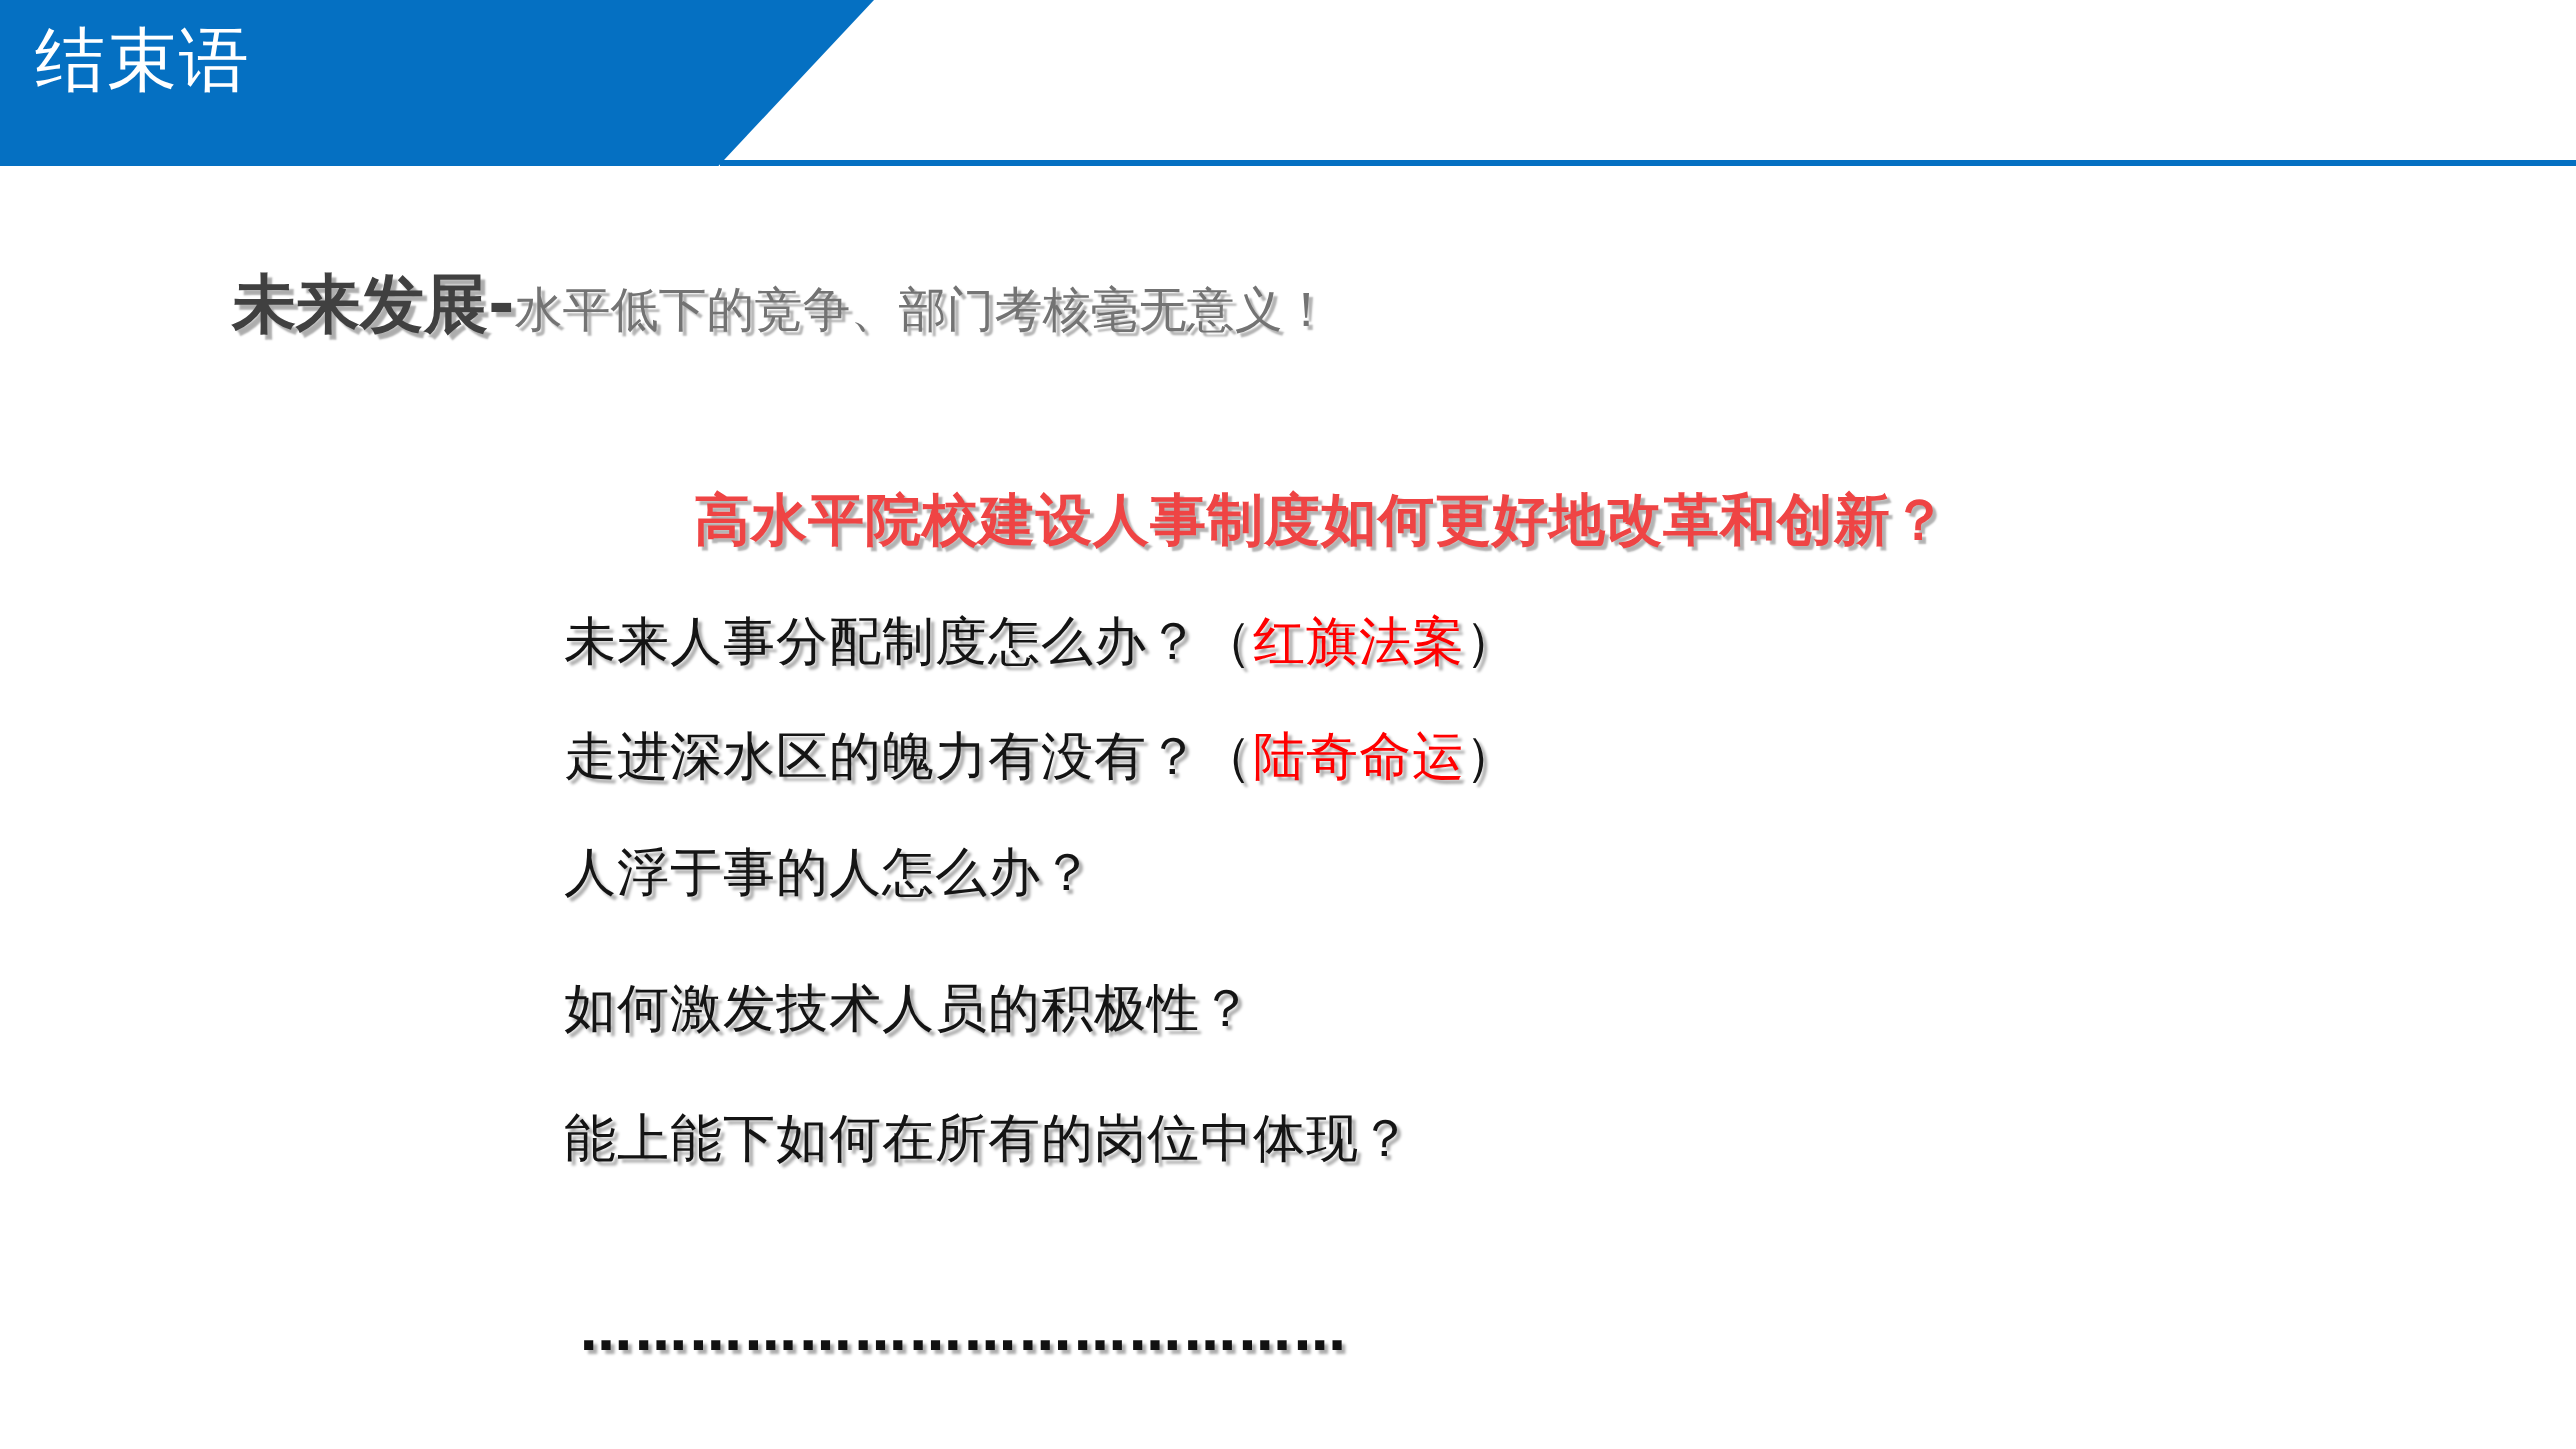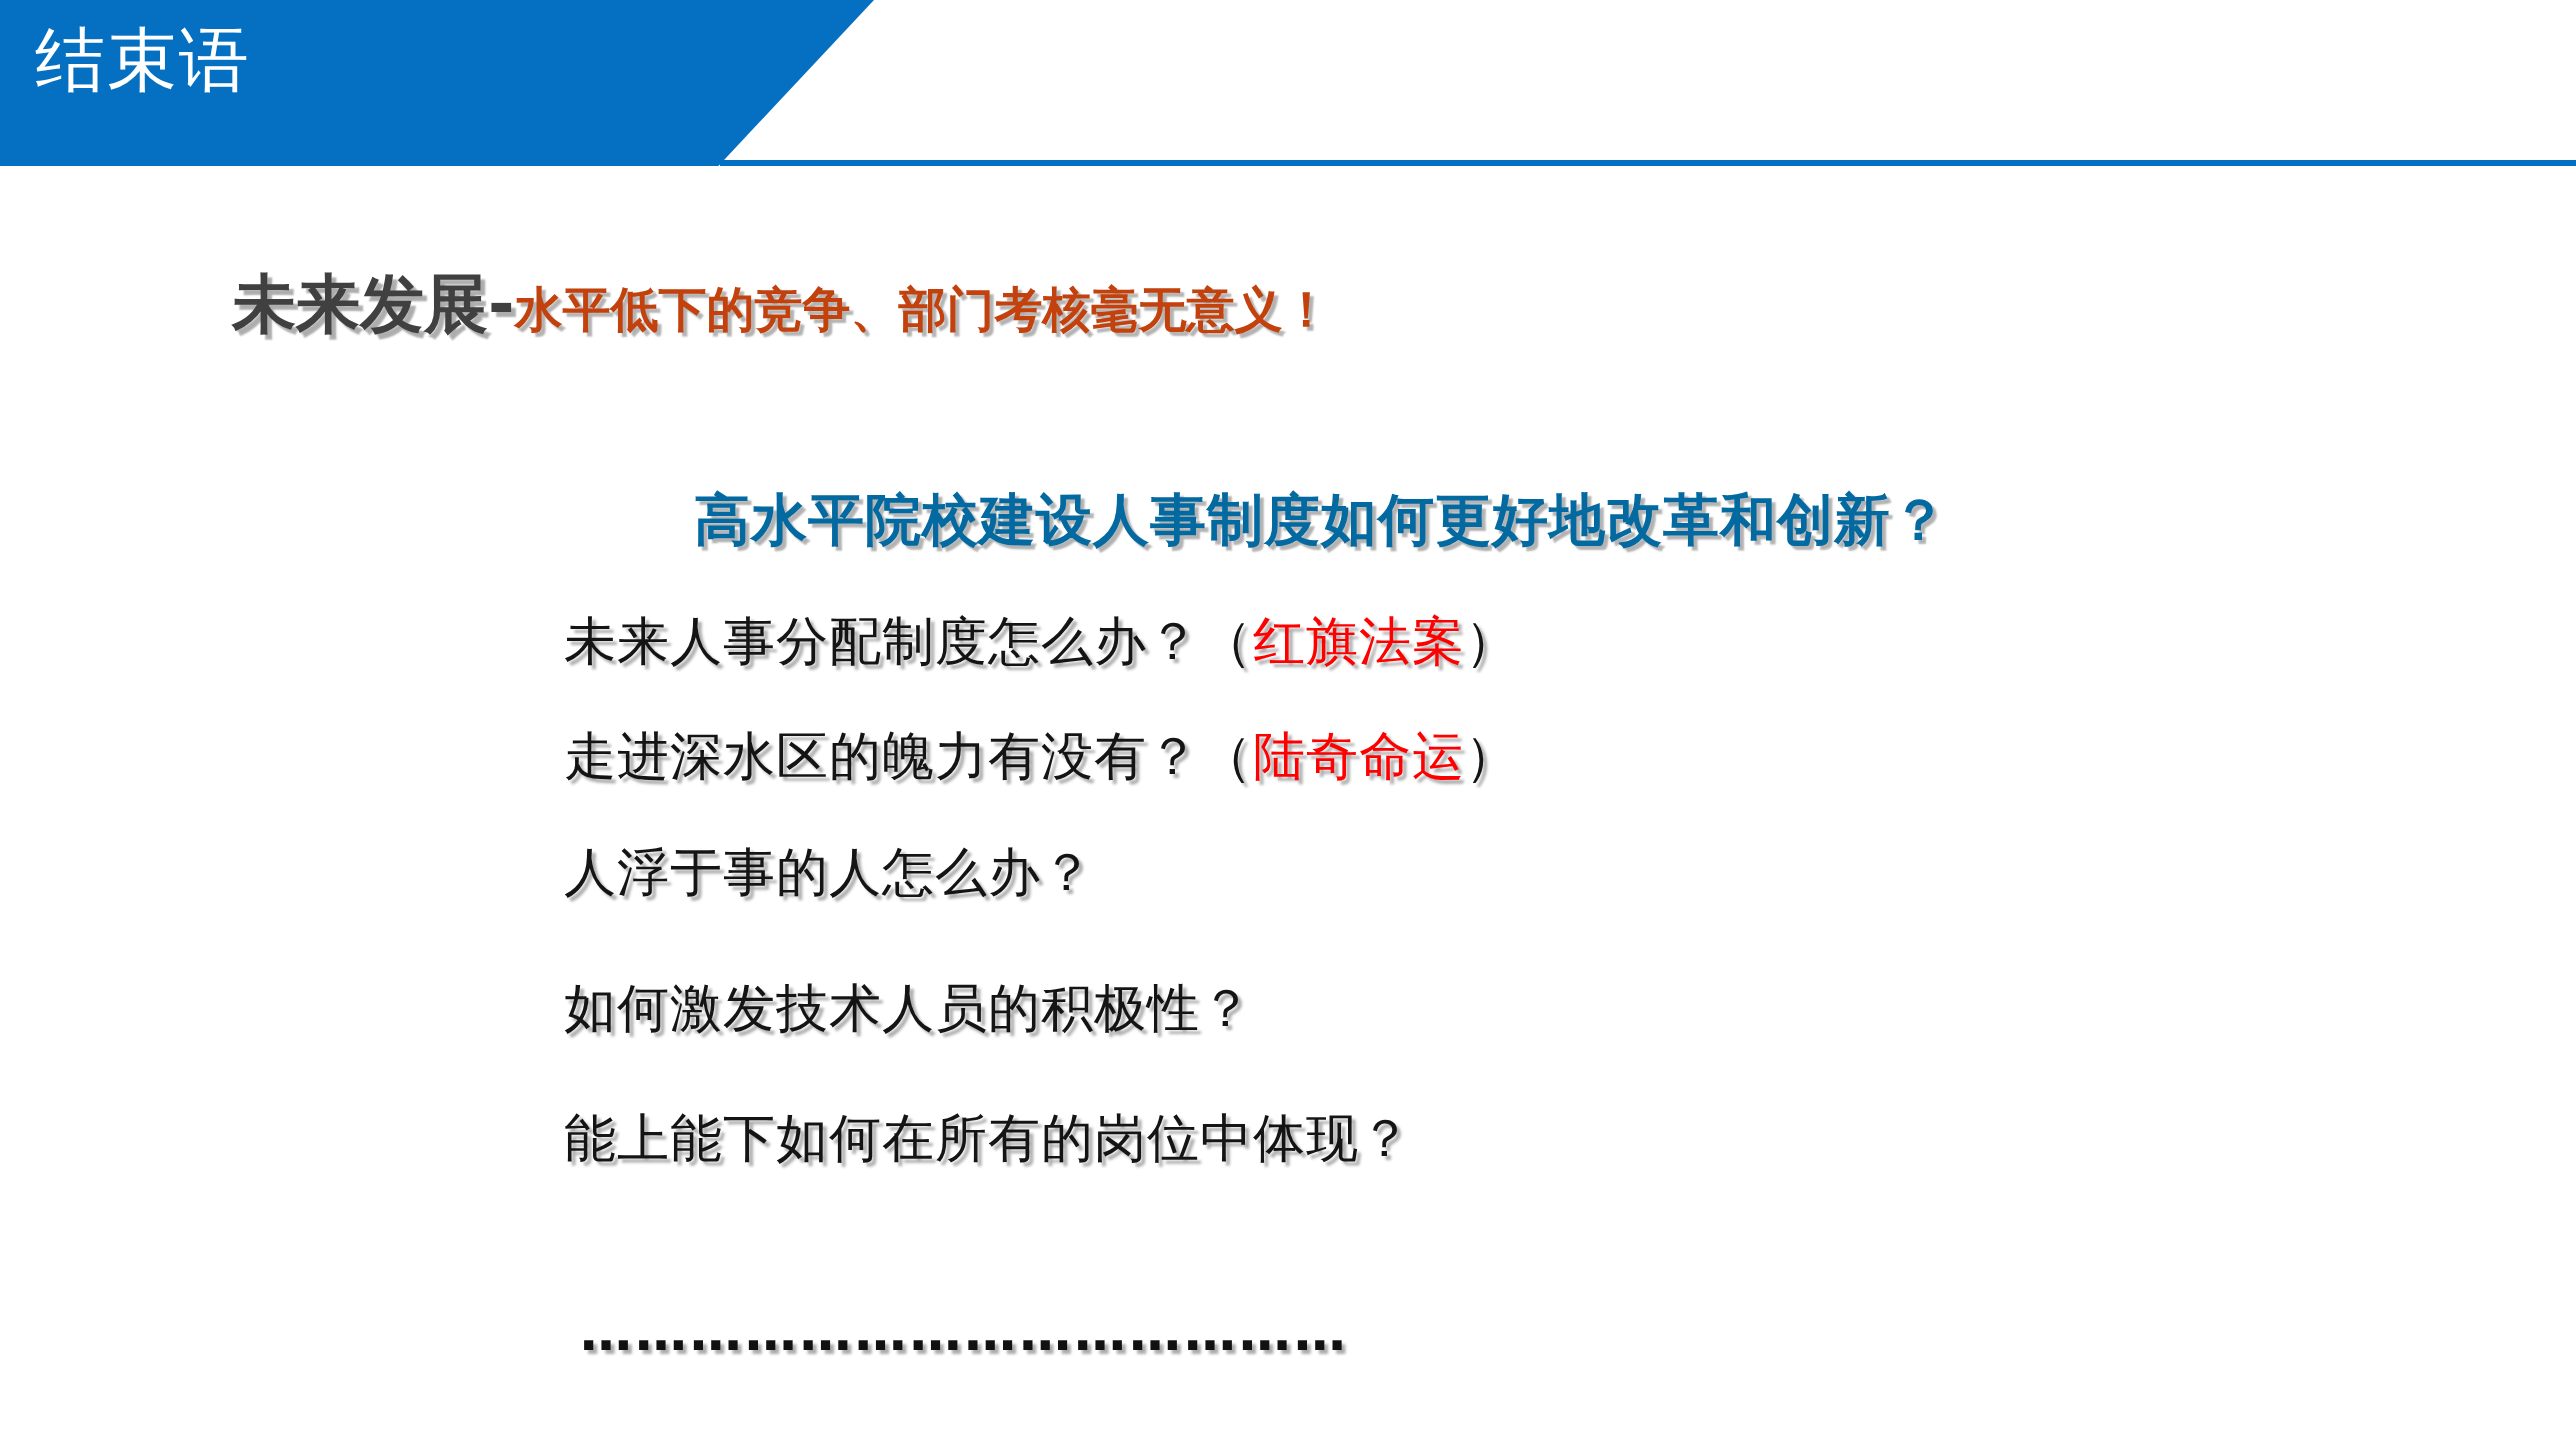--- a/index.html
+++ b/index.html
@@ -78,32 +78,32 @@
     line-height: 1;
   }
   .lead-red {
     color: #404040;
     font-size: 64px;
     font-weight: 700;
     text-shadow: 4.8px 4.8px 1.9px rgba(0,0,0,0.32);
     vertical-align: baseline;
   }
   .lead-black {
-    color: #c2410c;
+    color: #737373;
     font-size: 48px;
-    font-weight: 700;
+    font-weight: 400;
     text-shadow: 3.9px 3.9px 1.9px rgba(0,0,0,0.30);
     vertical-align: baseline;
   }
 
   
   .heading-line {
     left: 694px;
     top: 483px;
-    color: #0369a1;
+    color: #ef4444;
     font-size: 56px;
     font-weight: 700;
     letter-spacing: 1px;
     text-shadow: 3.9px 3.9px 1.9px rgba(0,0,0,0.30);
   }
 
   
   .q-line {
     left: 564px;
     color: #141414;

